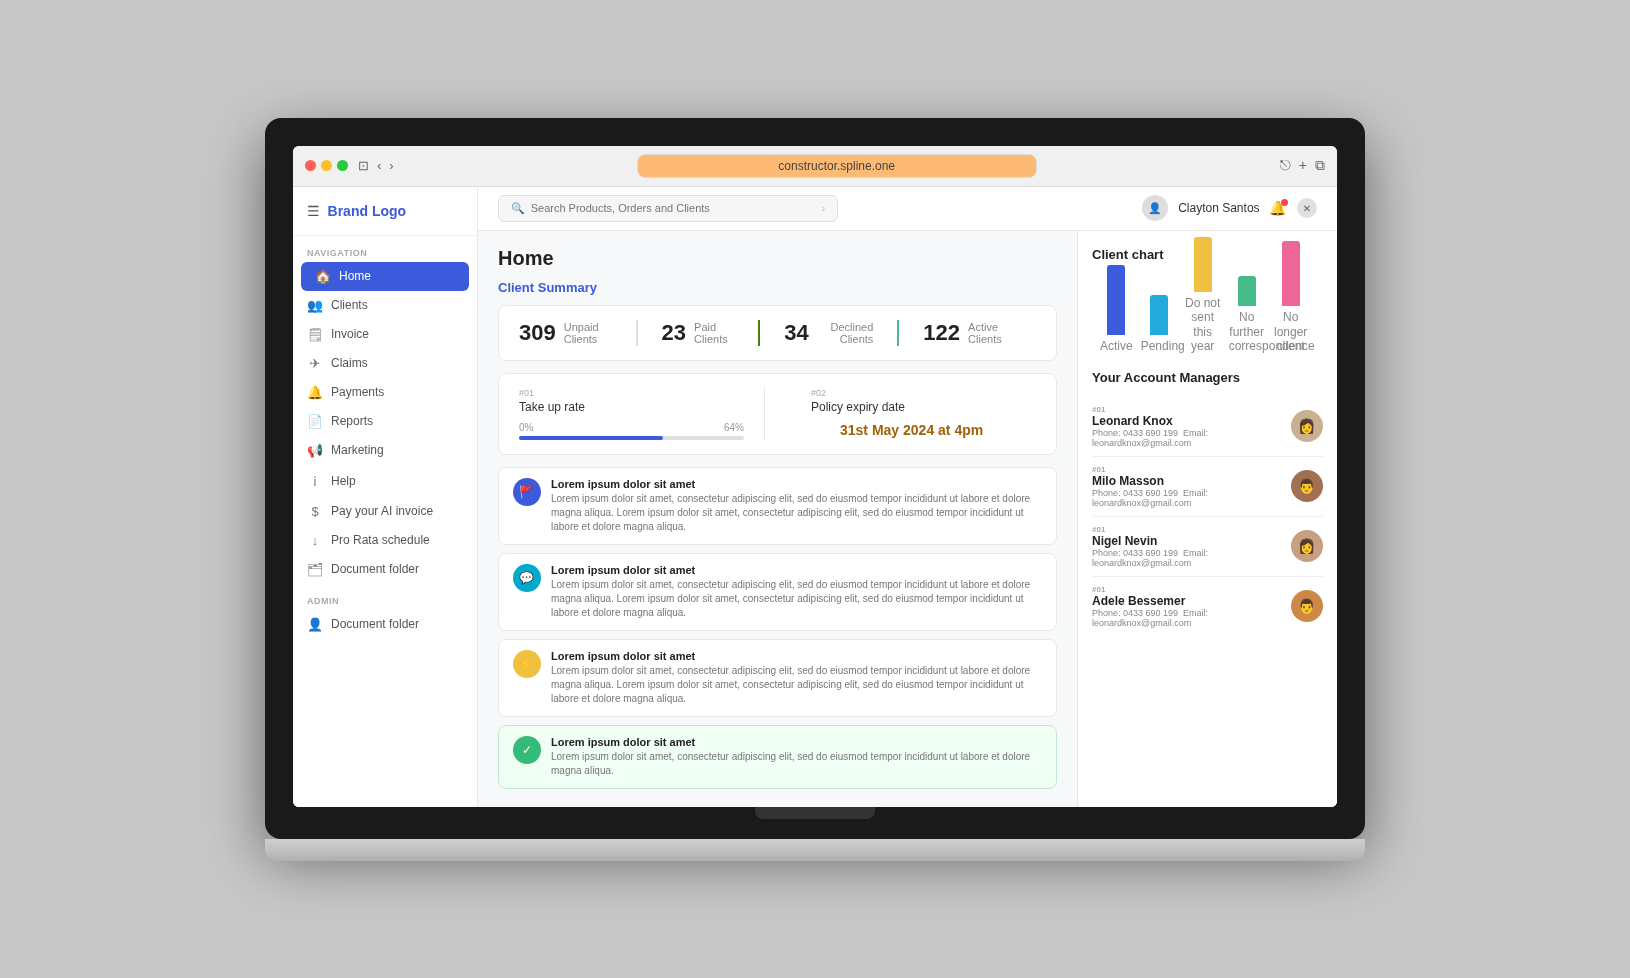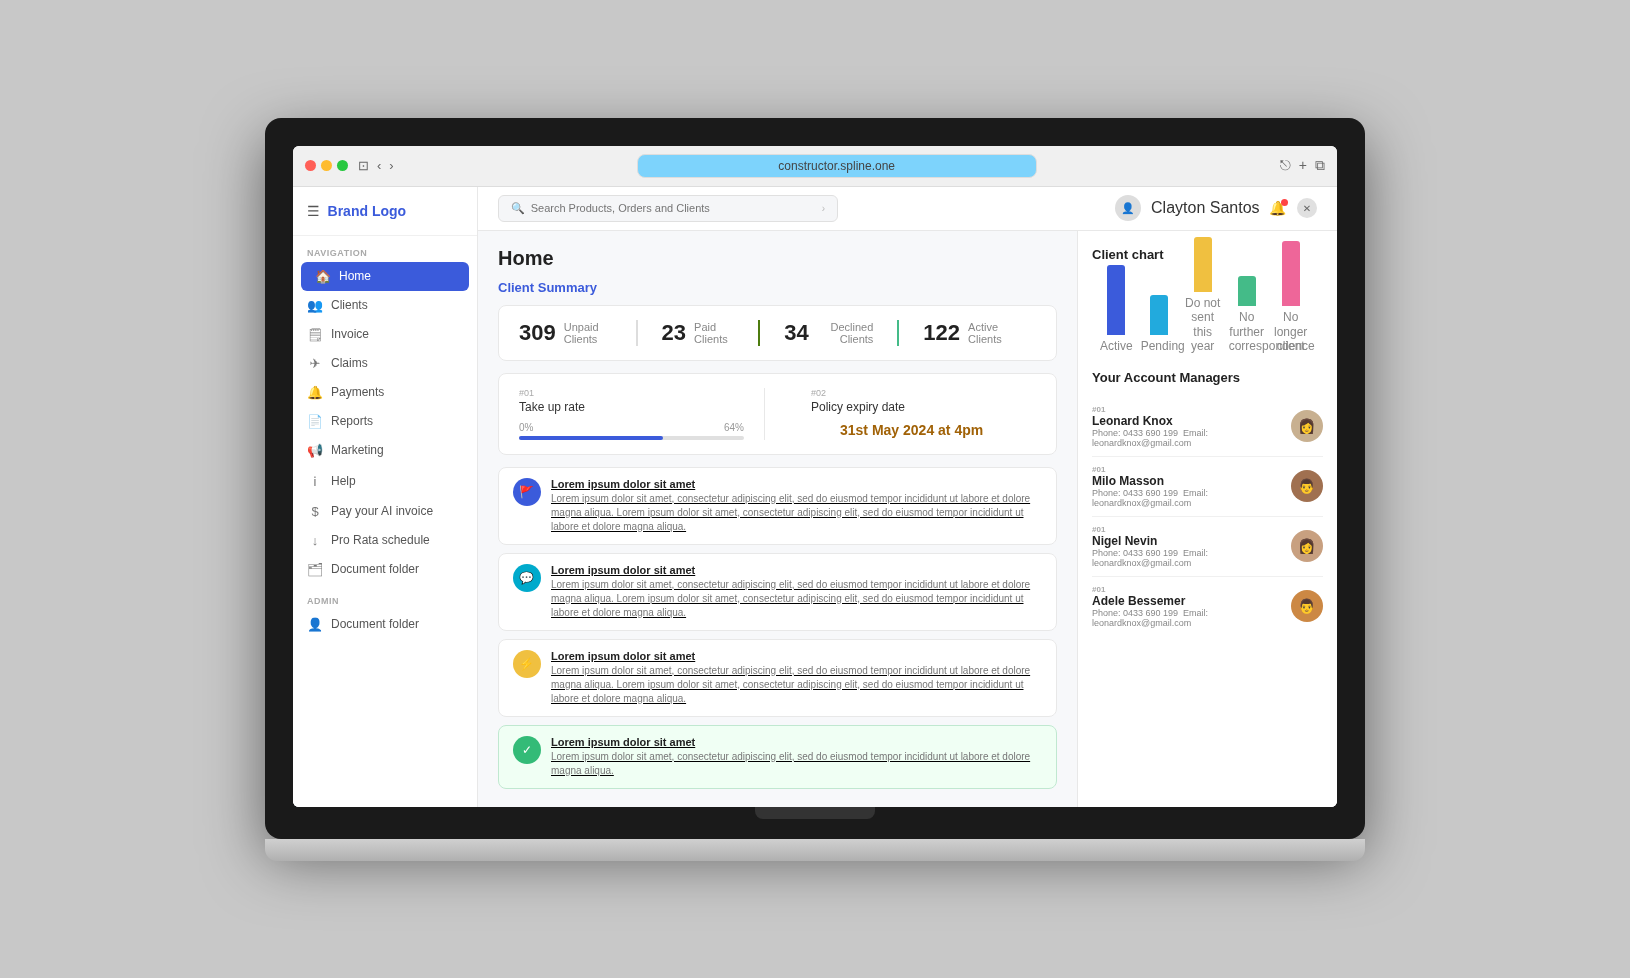--- a/index.html
+++ b/index.html
@@ -67,21 +67,21 @@
     .tl-green { background: #28c840; }
     .browser-icons {
       display: flex;
       gap: 8px;
       align-items: center;
       color: #666;
       font-size: 13px;
     }
     .address-bar {
       flex: 1;
-      background: #7dd3fc;
+      background: #fdba74;
       border: 1px solid #ddd;
       border-radius: 8px;
       padding: 4px 12px;
       font-size: 12px;
       color: #444;
       text-align: center;
       max-width: 400px;
       margin: 0 auto;
     }
     .browser-actions {
@@ -208,21 +208,21 @@
       height: 26px;
       border-radius: 50%;
       background: #ddd;
       display: flex;
       align-items: center;
       justify-content: center;
       font-size: 11px;
       color: #666;
     }
     .user-name {
-      font-size: 16px;
+      font-size: 12px;
       color: #333;
       font-weight: 500;
     }
     .notif-icon {
       position: relative;
       font-size: 14px;
       color: #666;
       cursor: pointer;
     }
     .notif-badge {
@@ -390,21 +390,20 @@
       height: 28px;
       border-radius: 50%;
       display: flex;
       align-items: center;
       justify-content: center;
       flex-shrink: 0;
       font-size: 12px;
     }
     .notif-content-text {
       flex: 1;
-      text-decoration: underline;
     }
     .notif-heading {
       font-size: 11px;
       font-weight: 600;
       color: #222;
       margin-bottom: 2px;
     }
     .notif-body {
       font-size: 10px;
       color: #777;

